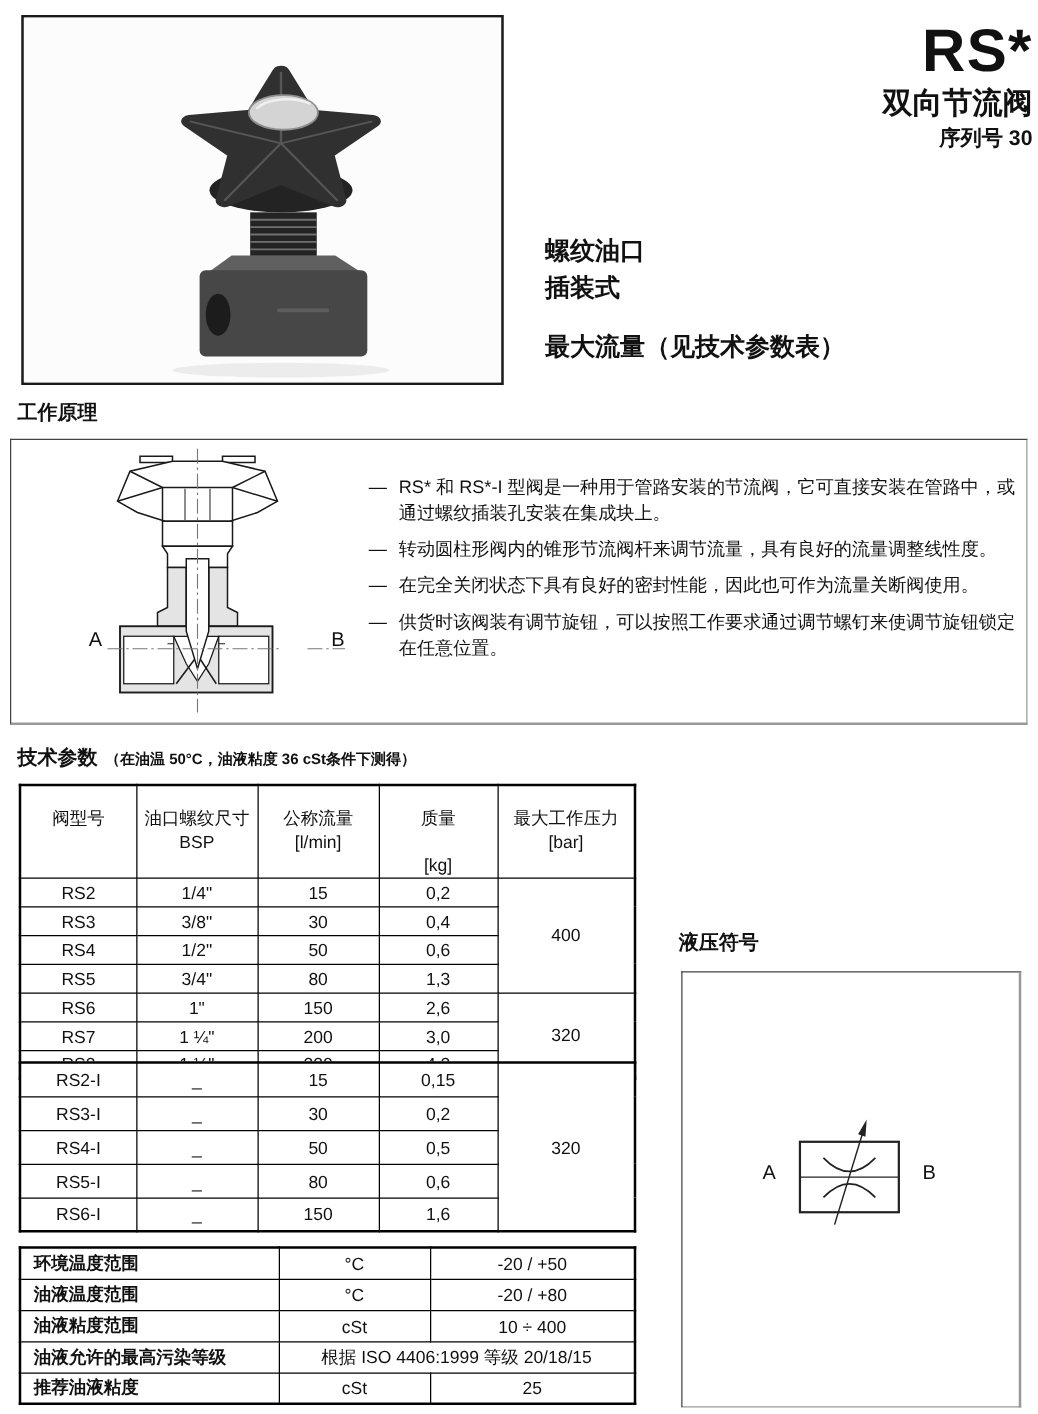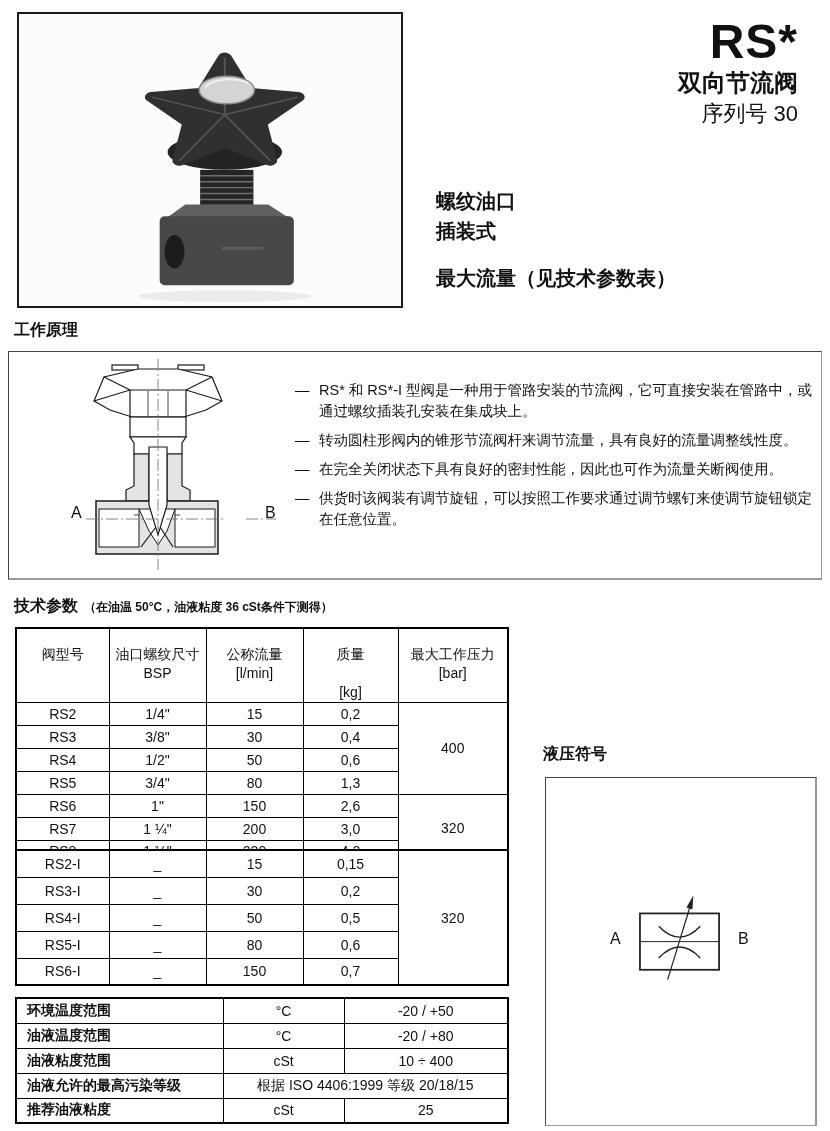--- a/index.html
+++ b/index.html
@@ -7,24 +7,24 @@
   #page {
     position:relative; width:830px; height:1131px; background:#fff;
     font-family:"Liberation Sans","DejaVu Sans",sans-serif; color:#111; overflow:hidden;
   }
   
   .photo-frame { position:absolute; left:17px; top:12px; width:386px; height:296px;
     border:2px solid #1a1a1a; background:#fcfcfc; }
   .photo-frame svg { display:block; width:100%; height:100%; }
 
   
-  .title-block { position:absolute; right:32px; top:18px; text-align:right; }
+  .title-block { position:absolute; right:4px; top:18px; text-align:right; }
   .product-code { font-size:48px; font-weight:bold; line-height:1.0; letter-spacing:1px; }
   .product-name { font-size:24px; font-weight:bold; line-height:1.15; margin-top:3px; }
-  .series-label { font-size:22px; font-weight:normal; line-height:1.2; margin-top:4px; }
+  .series-label { font-size:17px; font-weight:bold; line-height:1.2; margin-top:4px; }
 
   
   .features { position:absolute; left:436px; top:186px; font-size:20px; font-weight:bold; line-height:30px; }
   .features .gap { height:17px; }
 
   .section-title { font-size:16px; font-weight:bold; }
   .wp-title { position:absolute; left:14px; top:320px; }
 
   .wp-box { position:absolute; left:8px; top:351px; width:814px; height:229px;
     border:1px solid #444; border-right:1px solid #999; border-bottom:2px solid #999; background:#fff; }
@@ -273,21 +273,21 @@
       <tr>
         <td>RS5-I</td>
         <td>_</td>
         <td>80</td>
         <td>0,6</td>
       </tr>
       <tr>
         <td>RS6-I</td>
         <td>_</td>
         <td>150</td>
-        <td>0,7</td>
+        <td>1,6</td>
       </tr>
     </tbody>
   </table>
 
   <table class="t t-general">
     <colgroup>
         <col style="width:207px">
         <col style="width:121px">
         <col style="width:164px">
       </colgroup>

